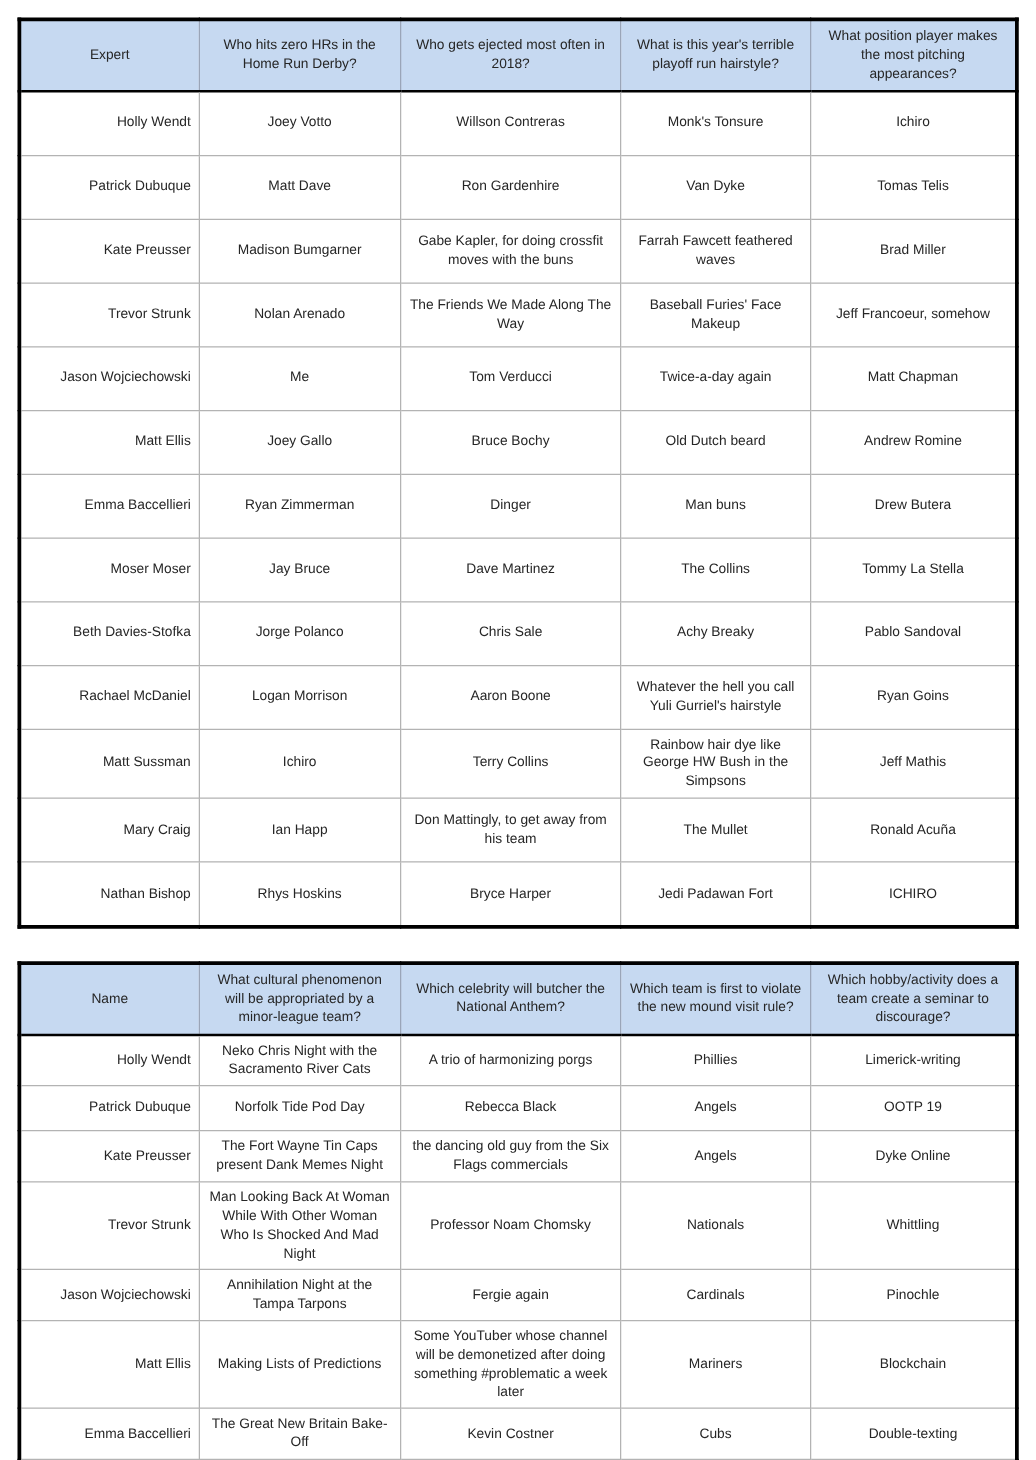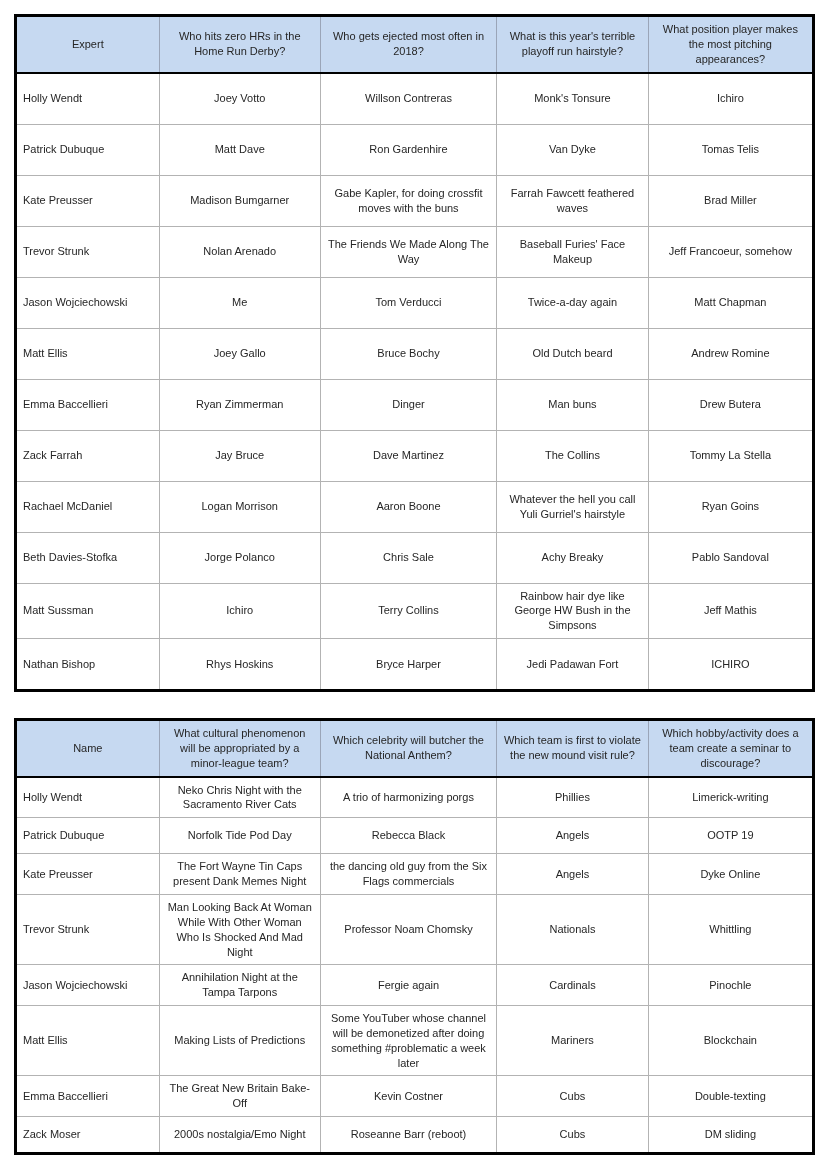--- a/index.html
+++ b/index.html
@@ -46,21 +46,21 @@
   }
   table.pred-table td {
     border: 1px solid #b3b3b3;
     text-align: center;
     vertical-align: middle;
     padding: 5px 6px;
     line-height: 1.35;
     word-wrap: break-word;
   }
   table.pred-table td:first-child {
-    text-align: left;
+    text-align: right;
     padding-left: 6px;
   }
   #table-1 td { height: 40px; }
   #table-1 th { height: 29px; }
   #table-2 td { height: 25px; }
   #table-2 th { height: 38px; }
 </style>
 </head>
 <body>
 
@@ -127,46 +127,53 @@
           <td>Andrew Romine</td>
         </tr>
         <tr>
           <td>Emma Baccellieri</td>
           <td>Ryan Zimmerman</td>
           <td>Dinger</td>
           <td>Man buns</td>
           <td>Drew Butera</td>
         </tr>
         <tr>
-          <td>Zack Farrah</td>
+          <td>Moser Moser</td>
           <td>Jay Bruce</td>
           <td>Dave Martinez</td>
           <td>The Collins</td>
           <td>Tommy La Stella</td>
+        </tr>
+        <tr>
+          <td>Beth Davies-Stofka</td>
+          <td>Jorge Polanco</td>
+          <td>Chris Sale</td>
+          <td>Achy Breaky</td>
+          <td>Pablo Sandoval</td>
         </tr>
         <tr>
           <td>Rachael McDaniel</td>
           <td>Logan Morrison</td>
           <td>Aaron Boone</td>
           <td>Whatever the hell you call Yuli Gurriel's hairstyle</td>
           <td>Ryan Goins</td>
         </tr>
         <tr>
-          <td>Beth Davies-Stofka</td>
-          <td>Jorge Polanco</td>
-          <td>Chris Sale</td>
-          <td>Achy Breaky</td>
-          <td>Pablo Sandoval</td>
-        </tr>
-        <tr>
           <td>Matt Sussman</td>
           <td>Ichiro</td>
           <td>Terry Collins</td>
           <td>Rainbow hair dye like George HW Bush in the Simpsons</td>
           <td>Jeff Mathis</td>
+        </tr>
+        <tr>
+          <td>Mary Craig</td>
+          <td>Ian Happ</td>
+          <td>Don Mattingly, to get away from his team</td>
+          <td>The Mullet</td>
+          <td>Ronald Acuña</td>
         </tr>
         <tr>
           <td>Nathan Bishop</td>
           <td>Rhys Hoskins</td>
           <td>Bryce Harper</td>
           <td>Jedi Padawan Fort</td>
           <td>ICHIRO</td>
         </tr>
       </tbody>
     </table>

